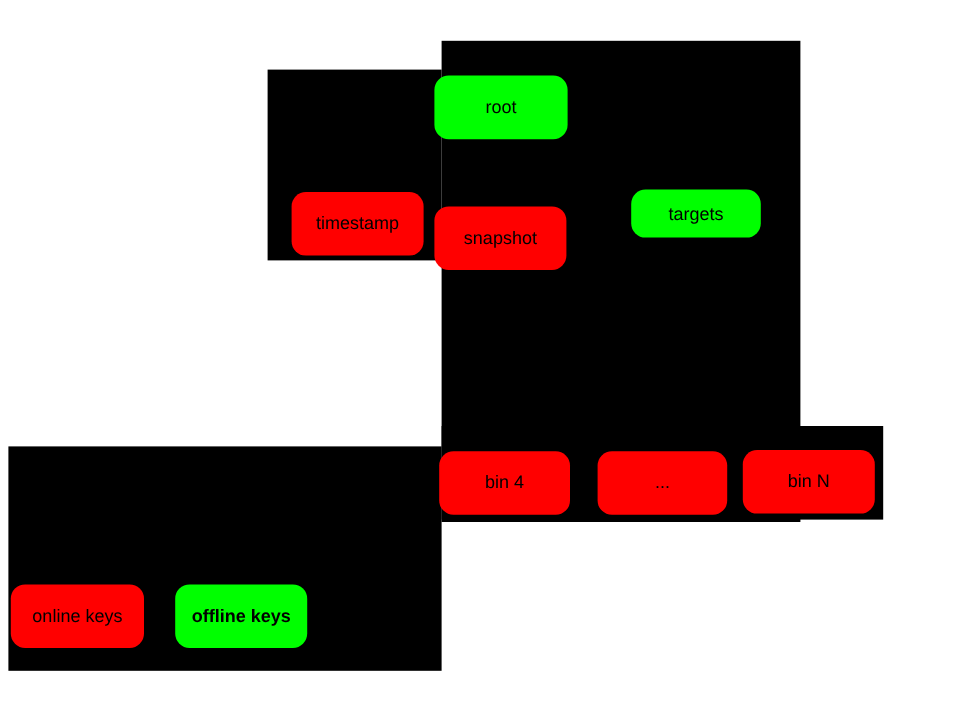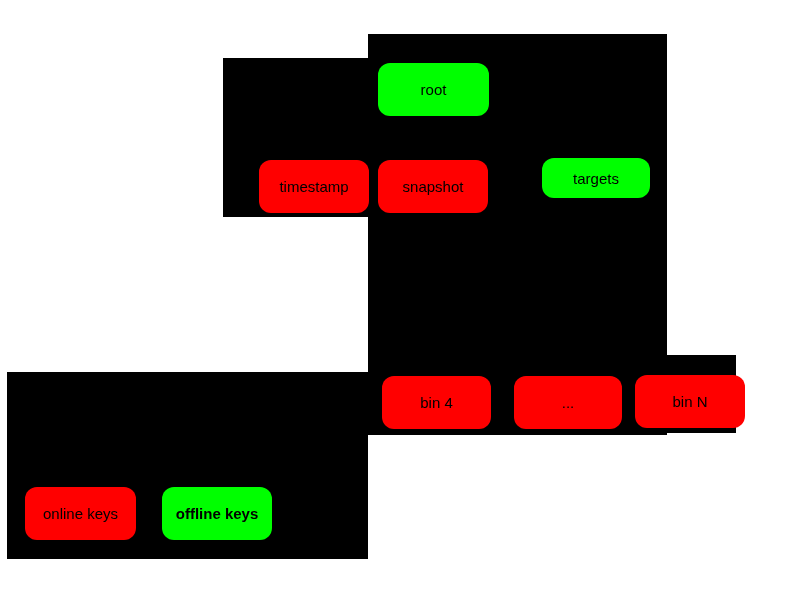--- a/index.html
+++ b/index.html
@@ -29,28 +29,27 @@
     position: absolute;
     width: 110px;
     height: 53px;
     border-radius: 12px;
     display: flex;
     align-items: center;
     justify-content: center;
     font-size: 15px;
     color: var(--text-color, #000000);
     white-space: nowrap;
-    margin-left: 16px;
   }
   .node.online  { background: var(--online-color, #ff0000); }
   .node.offline { background: var(--offline-color, #00ff00); }
 
   #node-root         { left: 362px; top: 63px;  width: 111px; }
   #node-timestamp    { left: 243px; top: 160px; }
-  #node-snapshot     { left: 362px; top: 160px; }
+  #node-snapshot     { left: 362px; top: 172px; }
   #node-targets      { left: 526px; top: 158px; width: 108px; height: 40px; }
   #node-bins         { left: 497px; top: 264px; height: 54px; }
   #node-bin1         { left: 366px; top: 376px; width: 109px; }
   #node-bindots      { left: 498px; top: 376px; width: 108px; }
   #node-binN         { left: 619px; top: 375px; }
   #node-online-keys  { left: 9px;  top: 487px; width: 111px; }
   #node-offline-keys { left: 146px; top: 487px; font-weight: bold; }
 </style>
 </head>
 <body>

